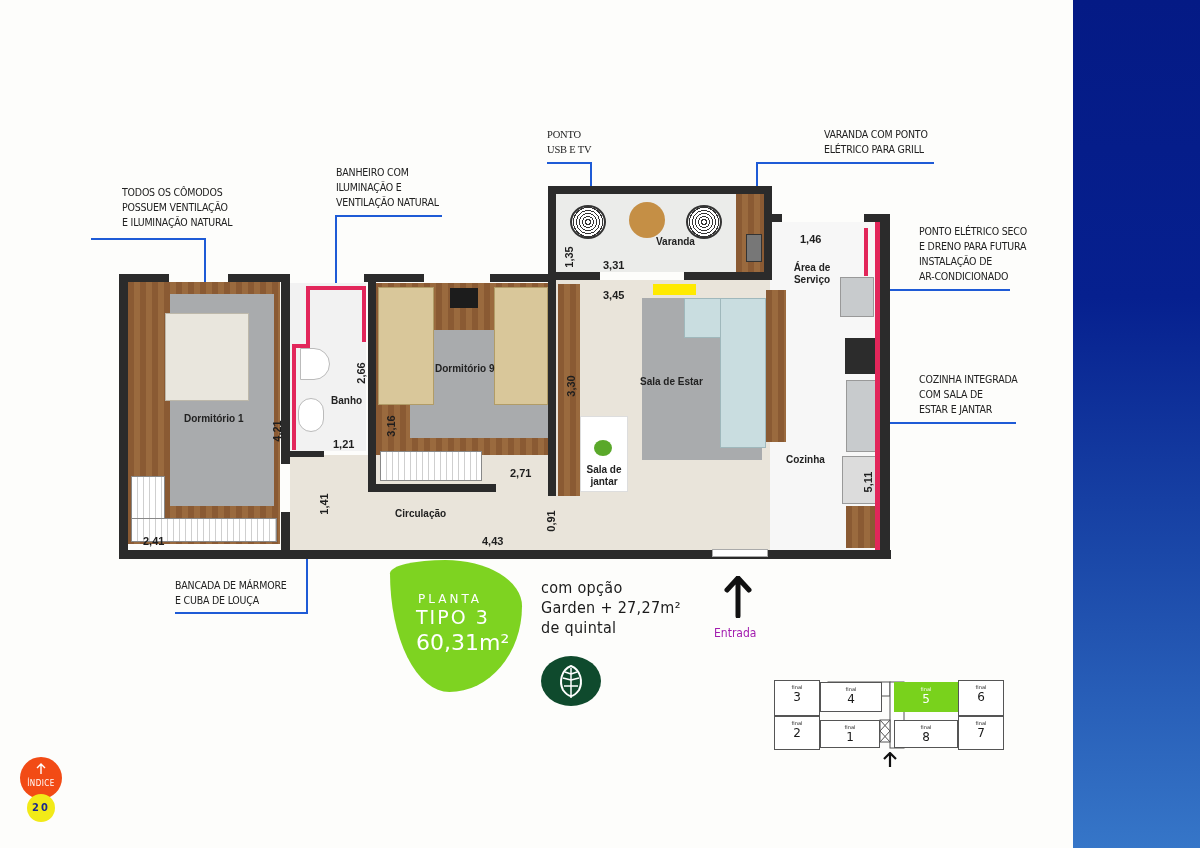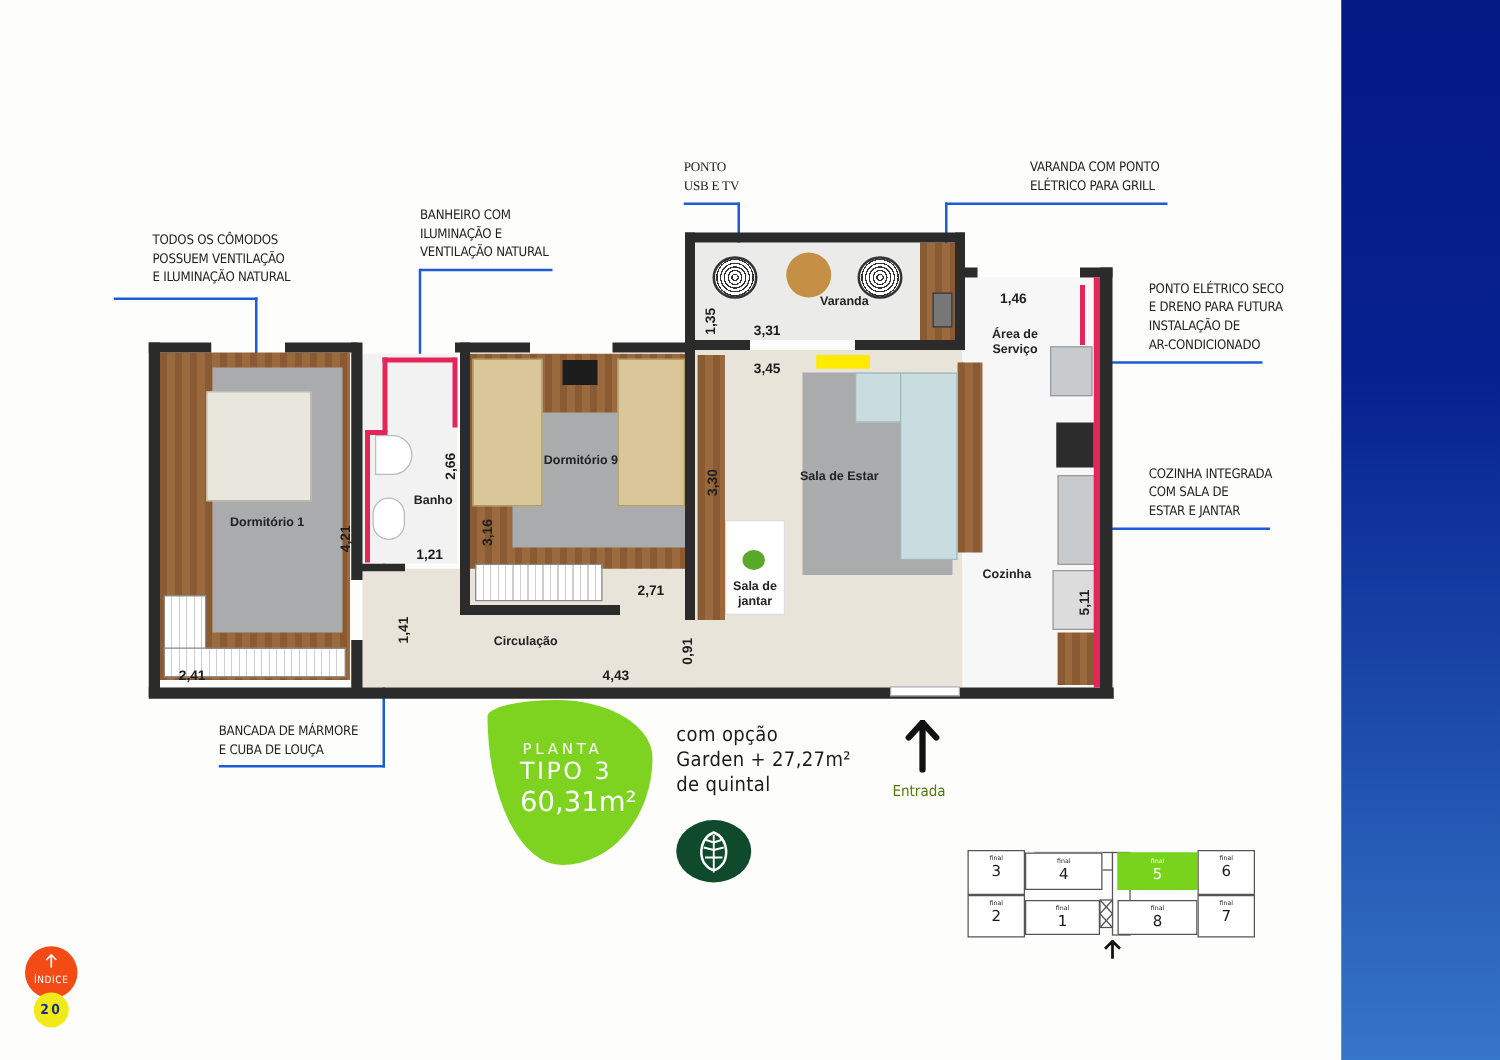--- a/index.html
+++ b/index.html
@@ -28,21 +28,21 @@
   .bed2 { position: absolute; background: #d9c79a; border: 1px solid #b19c67; }
   .sofa { position: absolute; background: #c9dde0; border: 1px solid #9fb8bc; }
   .counter { position: absolute; background: #c8cbcd; border: 1px solid #999; }
   .closet { position: absolute; background: repeating-linear-gradient(90deg, #fff 0 5px, #cfcfcf 5px 6px); border: 1px solid #888; }
 
   .blob { position: absolute; left: 390px; top: 560px; width: 132px; height: 132px; background: #7ed321;
     border-radius: 42% 58% 55% 45% / 10% 35% 65% 90%; }
   .blob-text { position: absolute; color: #fff; font-family: "DejaVu Sans", sans-serif; }
   .opt-text { position: absolute; left: 541px; top: 578px; font-size: 16px; line-height: 20px; color: #1b1b1b; letter-spacing: 0.3px; }
   .leaf-badge { position: absolute; left: 541px; top: 656px; width: 60px; height: 50px; border-radius: 50%; background: #0f4a2d; }
-  .entry-label { position: absolute; left: 714px; top: 626px; font-size: 12px; color: #4d7c0f; }
+  .entry-label { position: absolute; left: 714px; top: 626px; font-size: 12px; color: #a21caf; }
 
   .keyplan { position: absolute; left: 770px; top: 676px; width: 236px; height: 74px; }
   .kp-unit { position: absolute; border: 1px solid #555; background: #fff; text-align: center; font-family: "DejaVu Sans", sans-serif; }
   .kp-unit .kp-f { display: block; font-size: 5px; line-height: 7px; margin-top: 3px; }
   .kp-unit .kp-n { display: block; font-size: 12px; line-height: 12px; }
   .kp-unit.active { background: #79d21c; color: #fff; border-color: #79d21c; }
 
   .index-badge { position: absolute; left: 20px; top: 757px; width: 42px; height: 42px; border-radius: 50%; background: #f24b15; color: #fff; text-align: center; }
   .page-badge { position: absolute; left: 27px; top: 794px; width: 28px; height: 28px; border-radius: 50%; background: #f2ea18; color: #1c2b8c; text-align: center; font-size: 11px; line-height: 28px; font-weight: bold; letter-spacing: 2px; }
 </style>

